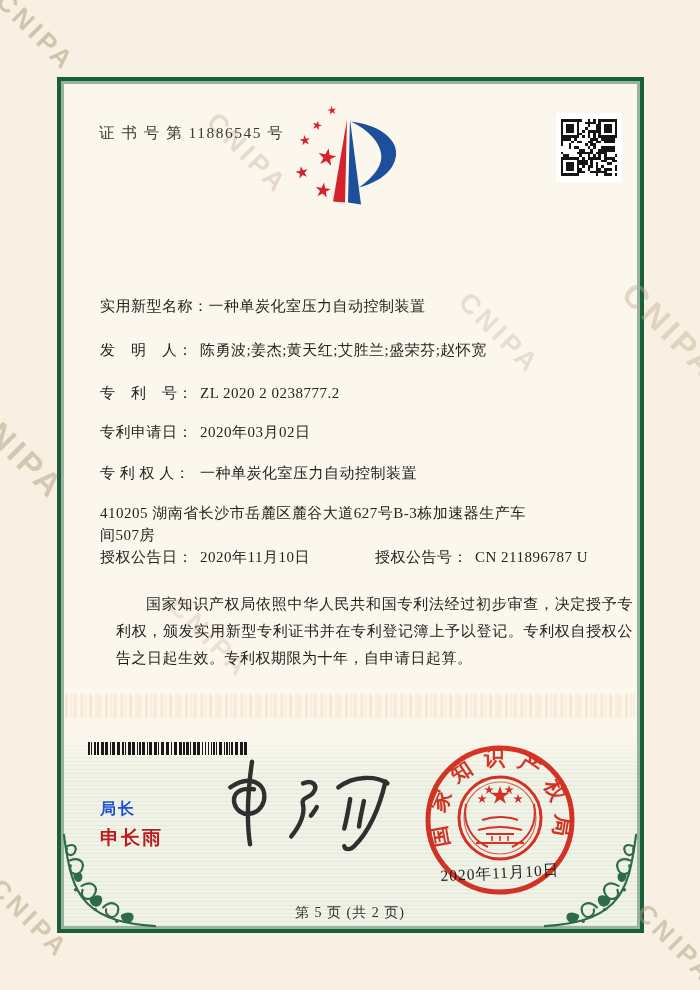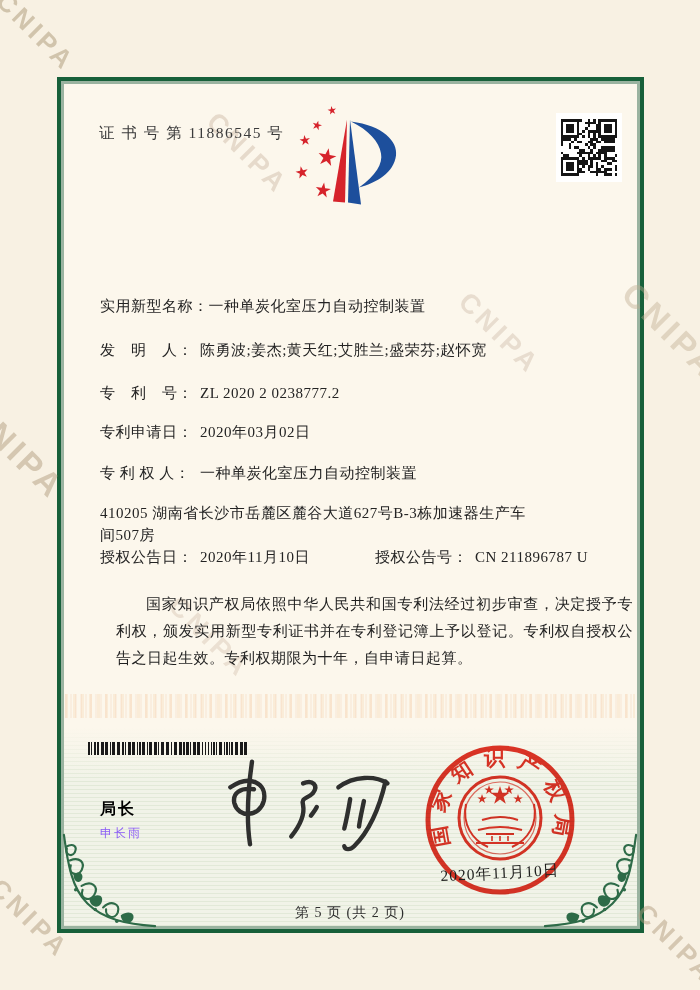--- a/index.html
+++ b/index.html
@@ -61,23 +61,23 @@
   }
   .band{
     position:absolute;left:64px;top:728px;width:573px;height:198px;z-index:1;
     background:repeating-linear-gradient(0deg,#e2e9d8 0px,#e2e9d8 1px,#f1f3e8 1px,#f1f3e8 4px);
   }
   .band::before{content:'';position:absolute;left:0;right:0;top:0;height:52px;
     background:linear-gradient(180deg,#fcf7ec 0%,rgba(252,247,236,0) 100%);}
   
   .barcode{position:absolute;left:88px;top:742px;height:13px;display:flex;align-items:stretch;z-index:3;}
   .barcode b{display:block;background:#191919;}
-  .director-title{position:absolute;left:100px;top:799px;font-size:16px;font-weight:600;color:#000000;
+  .director-title{position:absolute;left:100px;top:799px;font-size:16px;font-weight:600;color:#1d4ed8;
     font-family:"Liberation Sans","DejaVu Sans",sans-serif;z-index:3;letter-spacing:2px;}
-  .director-name{position:absolute;left:100px;top:825px;font-size:12px;font-weight:400;color:#8b5cf6;
+  .director-name{position:absolute;left:100px;top:825px;font-size:19px;font-weight:700;color:#b91c1c;
     font-family:"Liberation Sans","DejaVu Sans",sans-serif;z-index:3;letter-spacing:2px;}
   .signature{position:absolute;left:205px;top:750px;z-index:3;}
   .seal{position:absolute;left:422px;top:742px;z-index:4;mix-blend-mode:multiply;opacity:.95;}
   .ornament{position:absolute;top:831px;z-index:3;}
   .orn-left{left:60px;}
   .orn-right{left:542px;transform:scaleX(-1);}
   .pageno{position:absolute;left:0;right:0;top:904px;text-align:center;font-size:14px;color:#2e2e2e;z-index:3;letter-spacing:1px;}
   .footnote{position:absolute;left:0;right:0;top:942px;text-align:center;font-size:15px;color:#242424;z-index:2;letter-spacing:1px;}
 </style>
 </head>

